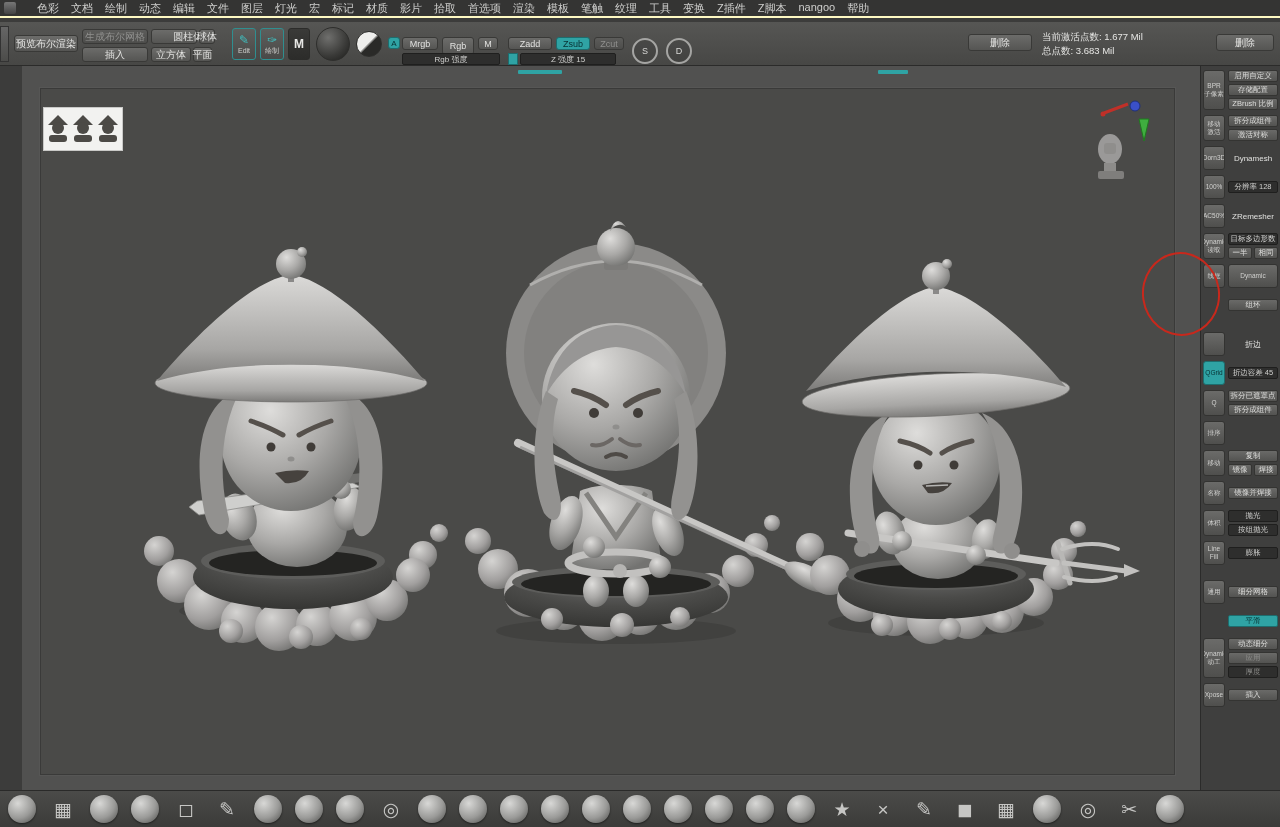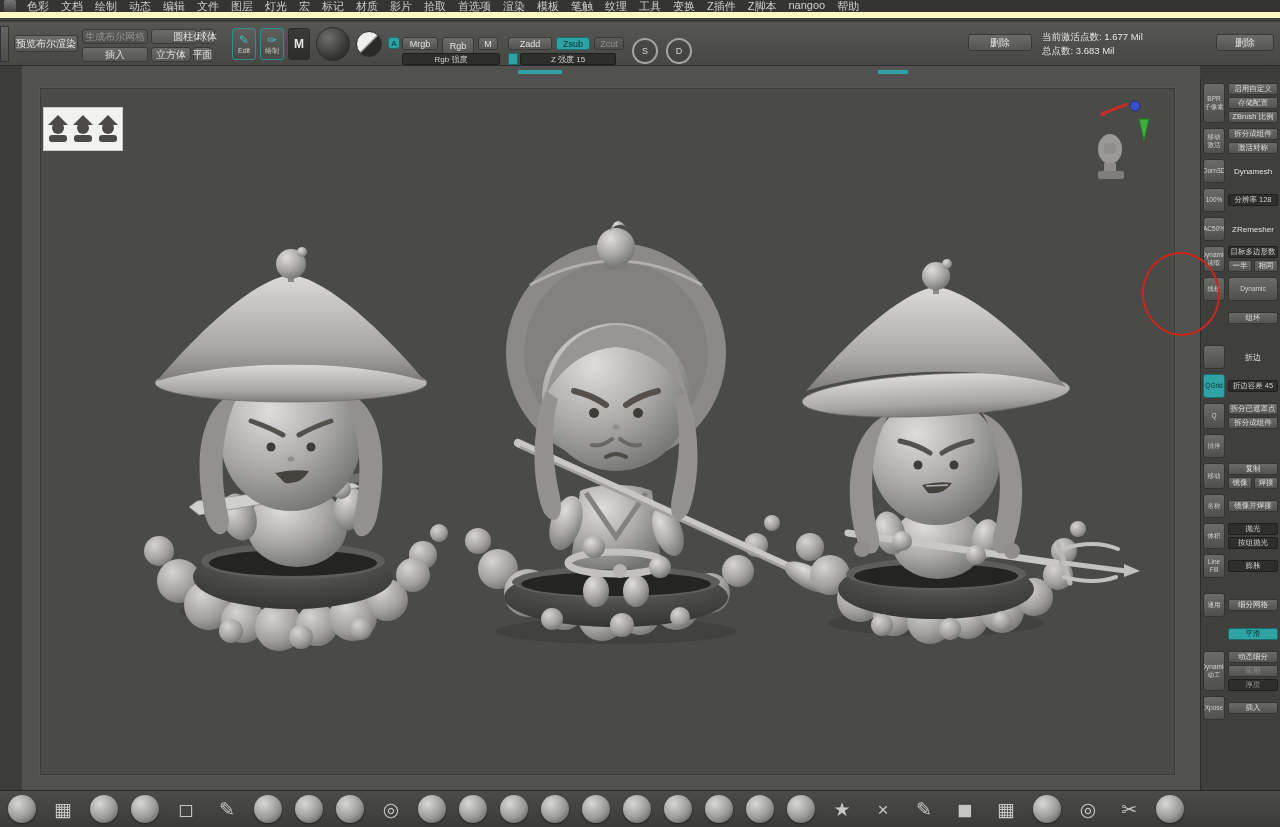--- a/index.html
+++ b/index.html
@@ -1,21 +1,21 @@
 <!DOCTYPE html>
 <html><head>
 <meta charset="utf-8">
 <style>
   *{margin:0;padding:0;box-sizing:border-box;font-family:"Liberation Sans","DejaVu Sans",sans-serif;}
   html,body{width:1280px;height:827px;overflow:hidden;background:#3c3c3b;}
   #app{position:relative;width:1280px;height:827px;color:#d6d6d4;font-size:11px;}
 
   
-  .menubar{position:absolute;top:0;left:0;right:0;height:18px;background:#343433;border-bottom:6px solid #fef9c3;
-    display:flex;align-items:center;padding:0 4px;gap:1px;z-index:5;}
+  .menubar{position:absolute;top:0;left:0;right:0;height:18px;background:#343433;border-bottom:2px solid #fef9c3;
+    display:flex;align-items:center;padding:0 4px;gap:11px;z-index:5;}
   .menu-logo{width:12px;height:12px;background:linear-gradient(#777,#444);border-radius:2px;margin-right:4px;flex:none;}
   .menu-item{padding:3px 6px;color:#cfcfcd;font-size:11px;white-space:nowrap;cursor:default;}
 
   
   .toolbar{position:absolute;top:22px;left:0;right:0;height:44px;background:linear-gradient(#565654,#474745);
     border-bottom:1px solid #2b2b2a;z-index:5;}
   .tray-toggle{position:absolute;left:0;top:4px;width:9px;height:36px;background:linear-gradient(#666,#4c4c4a);border:1px solid #333;}
   .tb-btn{position:absolute;background:linear-gradient(#6c6c6a,#555553);border:1px solid #393937;border-radius:3px;
     color:#e2e2e0;font-size:10px;display:flex;align-items:center;justify-content:center;white-space:nowrap;padding:0 2px;cursor:default;}
   .tb-btn.dis{color:#90908e;background:linear-gradient(#5c5c5a,#4d4d4b);}
@@ -52,21 +52,21 @@
   .doc{position:absolute;left:18px;top:22px;width:1135px;height:687px;background:#4a4a48;border:1px solid #3a3a39;box-shadow:0 0 0 1px #565655;}
   .doc svg{display:block;}
   .tab-bar{position:absolute;height:4px;background:#2fa3a4;border-radius:1px;top:4px;}
   .thumb{position:absolute;left:2px;top:18px;width:80px;height:44px;background:#f2f2f0;border:1px solid #c9c9c7;}
   .gizmo{position:absolute;right:22px;top:4px;width:62px;height:92px;}
   .red-annot{position:absolute;left:1142px;top:252px;width:78px;height:84px;border:2.5px solid #c8281c;border-radius:50%;
     transform:rotate(-8deg);z-index:40;pointer-events:none;}
 
   
   .right-tray{position:absolute;right:0;top:0;bottom:0;width:80px;background:#3f3f3e;border-left:1px solid #2b2b2a;
-    padding:4px 2px;overflow:hidden;font-size:8px;margin-top:13px;}
+    padding:4px 2px;overflow:hidden;font-size:8px;}
   .rp-row{display:flex;gap:3px;margin-bottom:5px;align-items:stretch;}
   .rp-ic{width:22px;min-height:24px;background:linear-gradient(#6b6b69,#4f4f4d);border:1px solid #333331;border-radius:3px;
     display:flex;flex-direction:column;align-items:center;justify-content:center;font-size:6.5px;color:#d2d2d0;
     line-height:1.2;text-align:center;padding:1px 0;flex:none;overflow:hidden;}
   .rp-col{flex:1;display:flex;flex-direction:column;gap:2px;justify-content:center;min-width:0;}
   .rp-btn{height:12px;background:linear-gradient(#6a6a68,#535351);border:1px solid #343432;border-radius:2px;
     font-size:7.5px;color:#dddddb;display:flex;align-items:center;justify-content:center;white-space:nowrap;overflow:hidden;}
   .rp-sl{height:12px;background:#2e2e2d;border:1px solid #1f1f1e;border-radius:2px;font-size:7.5px;color:#cfcfcd;
     display:flex;align-items:center;justify-content:center;white-space:nowrap;overflow:hidden;}
   .rp-lab{font-size:8px;color:#e0e0de;text-align:center;line-height:11px;white-space:nowrap;overflow:hidden;}

